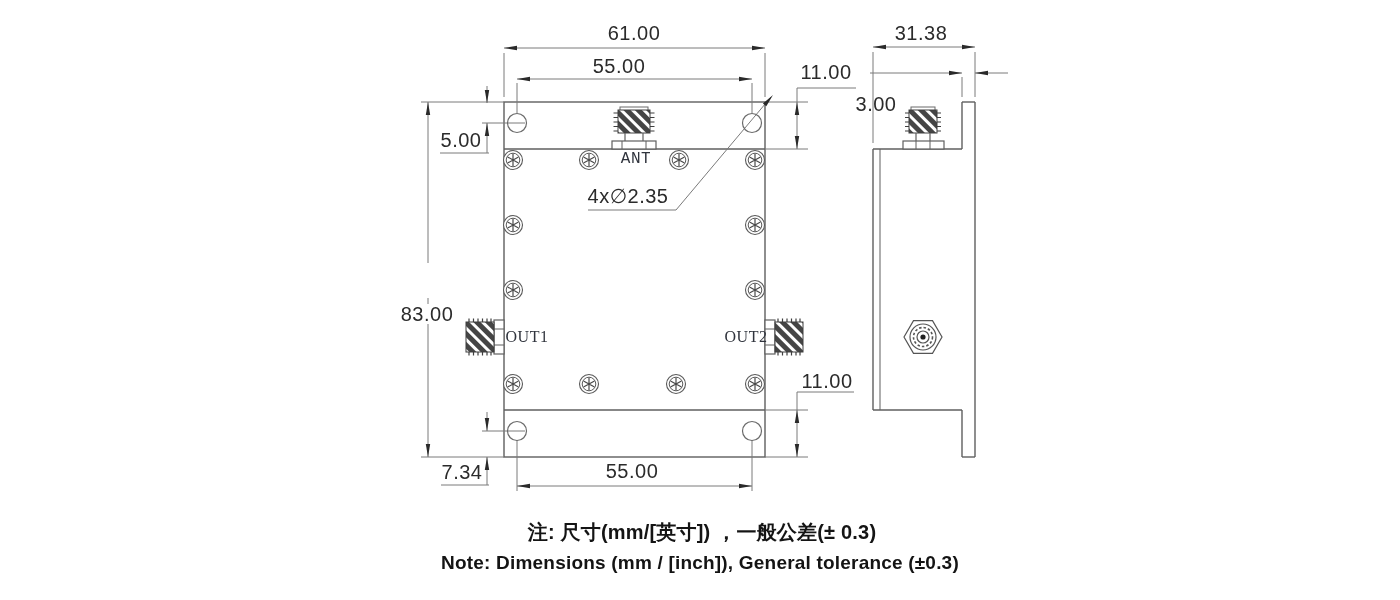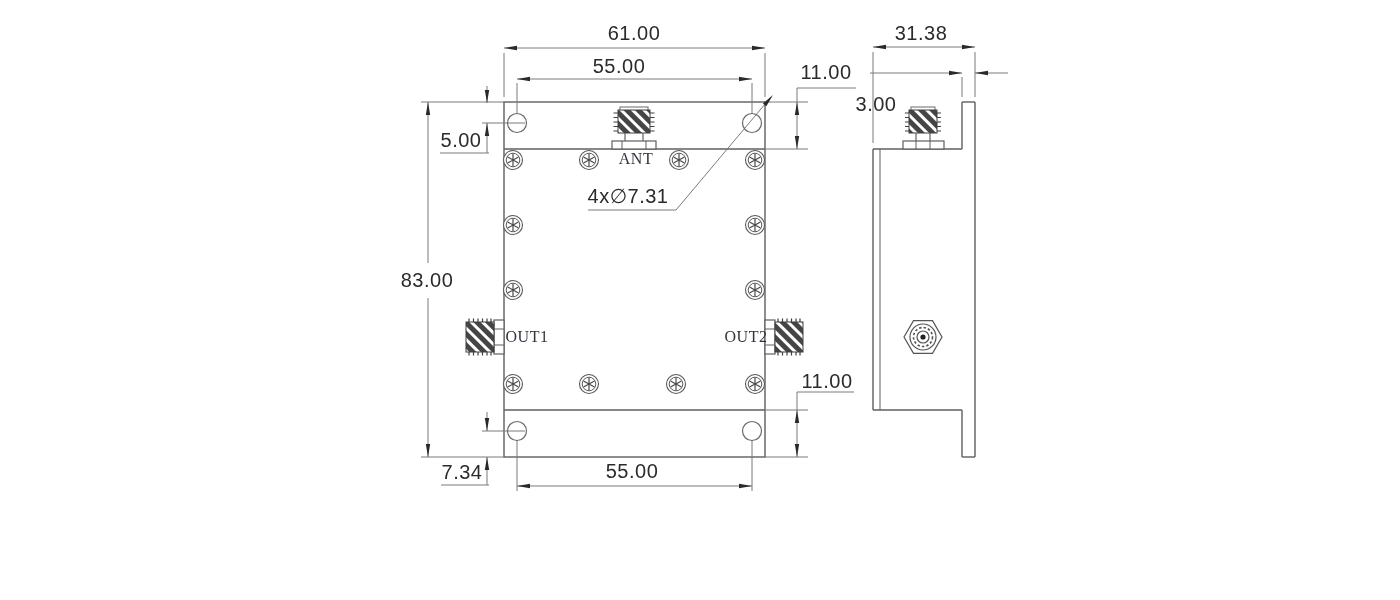--- a/index.html
+++ b/index.html
@@ -7,21 +7,21 @@
     position:relative;width:1400px;height:600px;background:#ffffff;
     font-family:"Liberation Sans",sans-serif;overflow:hidden;
     outline:1px solid #ececec;
   }
   .canvas svg{position:absolute;left:0;top:0;}
   .lbl{
     position:absolute;transform:translate(-50%,-50%);
     white-space:nowrap;color:#262626;line-height:1;
   }
   .dim{font-size:20px;letter-spacing:.5px;color:#2b2b2b;}
-  .dim-bg{background:#ffffff;padding:0 4px;}
+  .dim-bg{background:#ffffff;padding:0 4px;margin-top:34px;}
   .port{font-family:"Liberation Serif",serif;font-size:16px;color:#30343d;letter-spacing:.5px;}
   .note{font-size:20px;font-weight:600;color:#141414;letter-spacing:.2px;}
   .note-en{font-size:19px;}
 </style>
 </head>
 <body>
 
 <div class="canvas">
 
 <svg width="1400" height="600" viewBox="0 0 1400 600">
@@ -200,21 +200,23 @@
 </svg>
 
   <div class="lbl dim" style="left:634px;top:33px;">61.00</div>
   <div class="lbl dim" style="left:619px;top:66px;">55.00</div>
   <div class="lbl dim" style="left:826px;top:72px;">11.00</div>
   <div class="lbl dim" style="left:461px;top:140px;text-align:right;">5.00</div>
   <div class="lbl dim dim-bg" style="left:427px;top:280px;">83.00</div>
   <div class="lbl dim" style="left:462px;top:472px;">7.34</div>
   <div class="lbl dim" style="left:632px;top:471px;">55.00</div>
   <div class="lbl dim" style="left:827px;top:381px;">11.00</div>
-  <div class="lbl dim" style="left:628px;top:196px;">4x∅7.31</div>
+  <div class="lbl dim" style="left:628px;top:196px;">4x∅2.35</div>
   <div class="lbl dim" style="left:921px;top:33px;">31.38</div>
   <div class="lbl dim" style="left:876px;top:61px;margin-top:43px;">3.00</div>
 
-  <div class="lbl port" style="left:636px;top:159px;">ANT</div>
+  <div class="lbl port" style="left:636px;top:159px;font-family:Liberation Mono, monospace;">ANT</div>
   <div class="lbl port" style="left:527px;top:337px;">OUT1</div>
   <div class="lbl port" style="left:746px;top:337px;">OUT2</div>
 
+  <div class="lbl note" style="left:702px;top:532px;">注: 尺寸(mm/[英寸]) ，一般公差(± 0.3)</div>
+  <div class="lbl note note-en" style="left:700px;top:562px;">Note: Dimensions (mm / [inch]), General tolerance (±0.3)</div>
 </div>
 
 </body></html>

